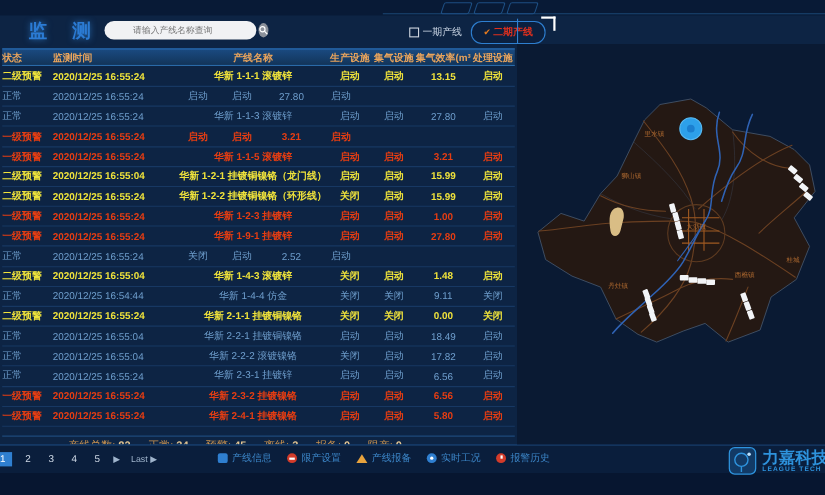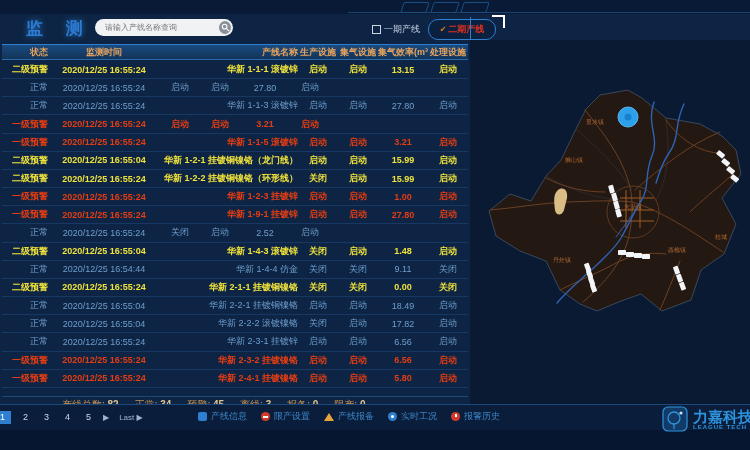--- a/index.html
+++ b/index.html
@@ -7,38 +7,38 @@
   .stage{position:relative;width:750px;height:450px;overflow:hidden;background:#0d2444;}
 
   
   .topstrip{position:absolute;top:0;left:0;width:750px;height:14px;background:#081a36;}
   .deco-line{position:absolute;top:12px;left:348px;width:402px;height:1px;background:#1a4470;}
   .deco-box{position:absolute;top:2px;width:24px;height:9px;border:1px solid #1d4e82;border-radius:2px;transform:skewX(-18deg);background:transparent;}
 
   
   .page-title{position:absolute;left:26px;top:17px;font-size:17px;font-weight:700;letter-spacing:9px;color:#2b7bd4;text-shadow:0 0 6px rgba(47,127,208,.8);}
   .search-wrap{position:absolute;left:95px;top:19px;width:138px;height:17px;background:#f1f2f4;border-radius:9px;display:flex;align-items:center;}
-  .search-input{flex:1;border:none;outline:none;background:transparent;font-size:8px;color:#666;padding:0 4px 0 10px;font-family:inherit;}
+  .search-input{flex:1;border:none;outline:none;background:transparent;font-size:8px;color:#666;padding:0 4px 0 10px;font-family:inherit;margin-left:16px;}
   .search-btn{width:13px;height:13px;margin-right:2px;border:none;border-radius:50%;background:#8a909a;display:flex;align-items:center;justify-content:center;padding:0;cursor:pointer;}
   .chk-wrap{position:absolute;left:372px;top:23px;display:flex;align-items:center;font-size:9px;color:#c9d5e4;cursor:pointer;}
   .chk-box{display:inline-block;width:7px;height:7px;border:1px solid #cfd6e0;margin-right:3px;background:transparent;}
   .phase2-btn{position:absolute;left:428px;top:19px;width:66px;height:19px;border:1px solid #2e7fd0;border-radius:10px;background:rgba(10,30,60,.6);color:#e0301e;font-size:9px;font-weight:700;display:flex;align-items:center;justify-content:center;cursor:pointer;}
   .phase2-btn .chk{color:#e87b1e;margin-right:2px;font-size:8px;}
   .corner-deco{position:absolute;left:492px;top:15px;width:11px;height:11px;border-top:2px solid #fff;border-right:2px solid #fff;}
   .vline-deco{position:absolute;left:470px;top:17px;width:1px;height:28px;background:#2f7fd0;}
 
   
   .tbl-head{position:absolute;left:2px;top:44px;width:466px;height:16px;background:linear-gradient(#1a4a80,#123459);border-top:1px solid #2e7fd0;border-bottom:1px solid #2a6aa8;display:flex;align-items:center;color:#e9a45c;font-weight:700;box-sizing:border-box;}
   .tbl-body{position:absolute;left:2px;top:61px;width:466px;height:327px;}
   .trow{display:flex;align-items:center;height:18.16px;border-bottom:1px solid rgba(40,90,150,.38);box-sizing:border-box;font-size:9px;cursor:pointer;}
   .cell{white-space:nowrap;overflow:hidden;box-sizing:border-box;font-size:9px;}
   .hcell{font-size:9px;}
-  .c-status{width:46px;text-align:right;}
-  .c-time{width:112px;text-align:center;}
-  .c-line{width:138px;text-align:right;padding-left:2px;}
+  .c-status{width:46px;text-align:left;}
+  .c-time{width:112px;}
+  .c-line{width:138px;text-align:center;padding-left:2px;}
   .c-prod{width:40px;text-align:center;}
   .c-gas{width:40px;text-align:center;}
   .c-eff{width:50px;text-align:center;}
   .c-treat{width:40px;text-align:center;}
   .lv-normal{color:#6f9fce;}
   .lv-warn1{color:#e53d12;font-weight:700;}
   .lv-warn2{color:#efe23b;font-weight:700;}
 
   
   .summary-bar{position:absolute;left:2px;top:396px;width:466px;height:16px;display:flex;align-items:center;padding-left:60px;box-sizing:border-box;border-top:1px solid rgba(46,110,176,.5);font-size:10px;}

